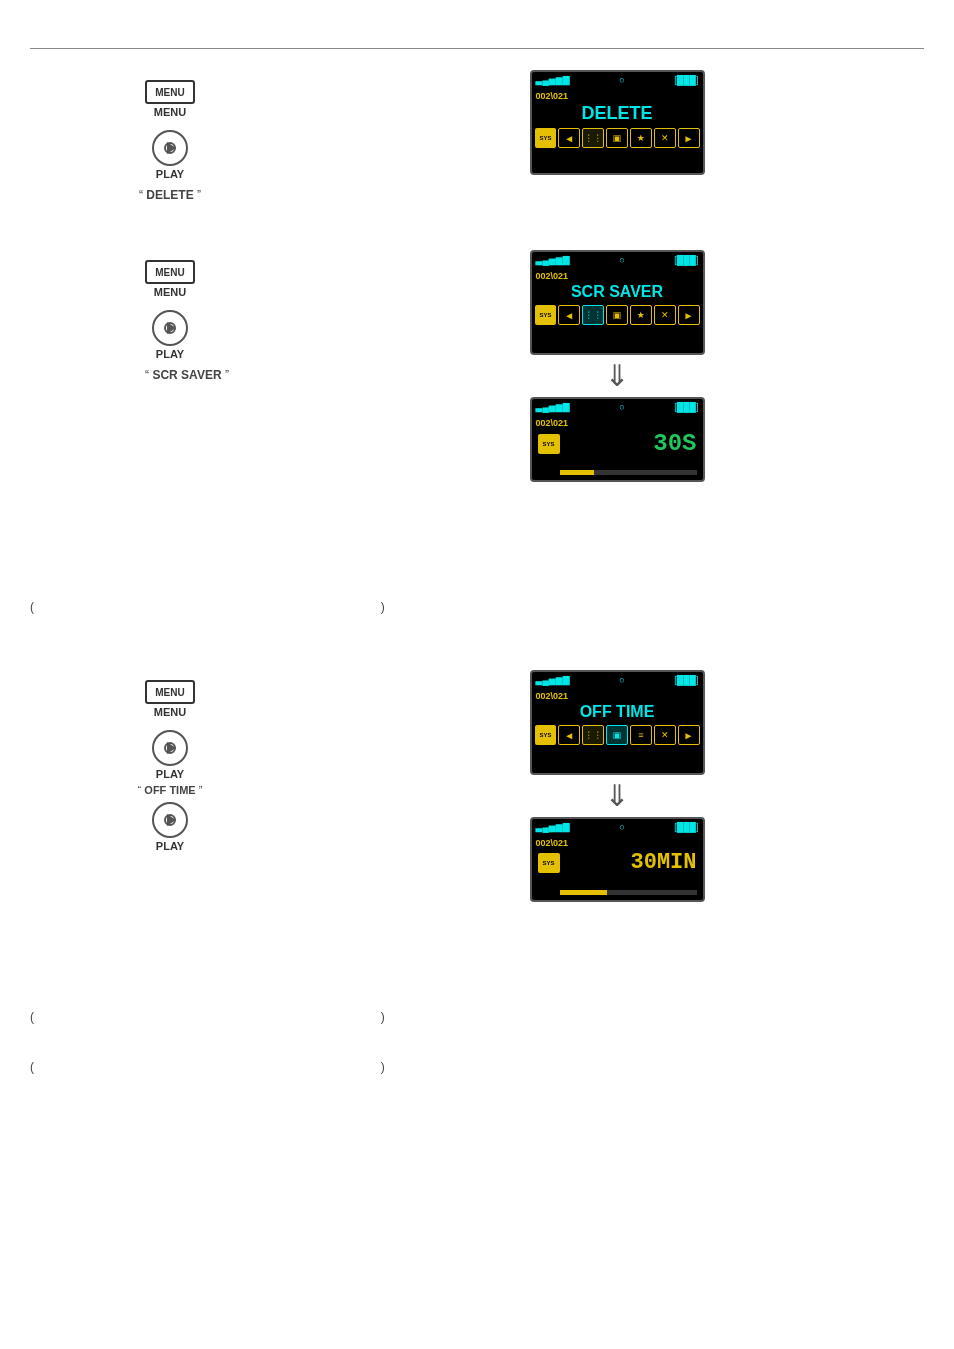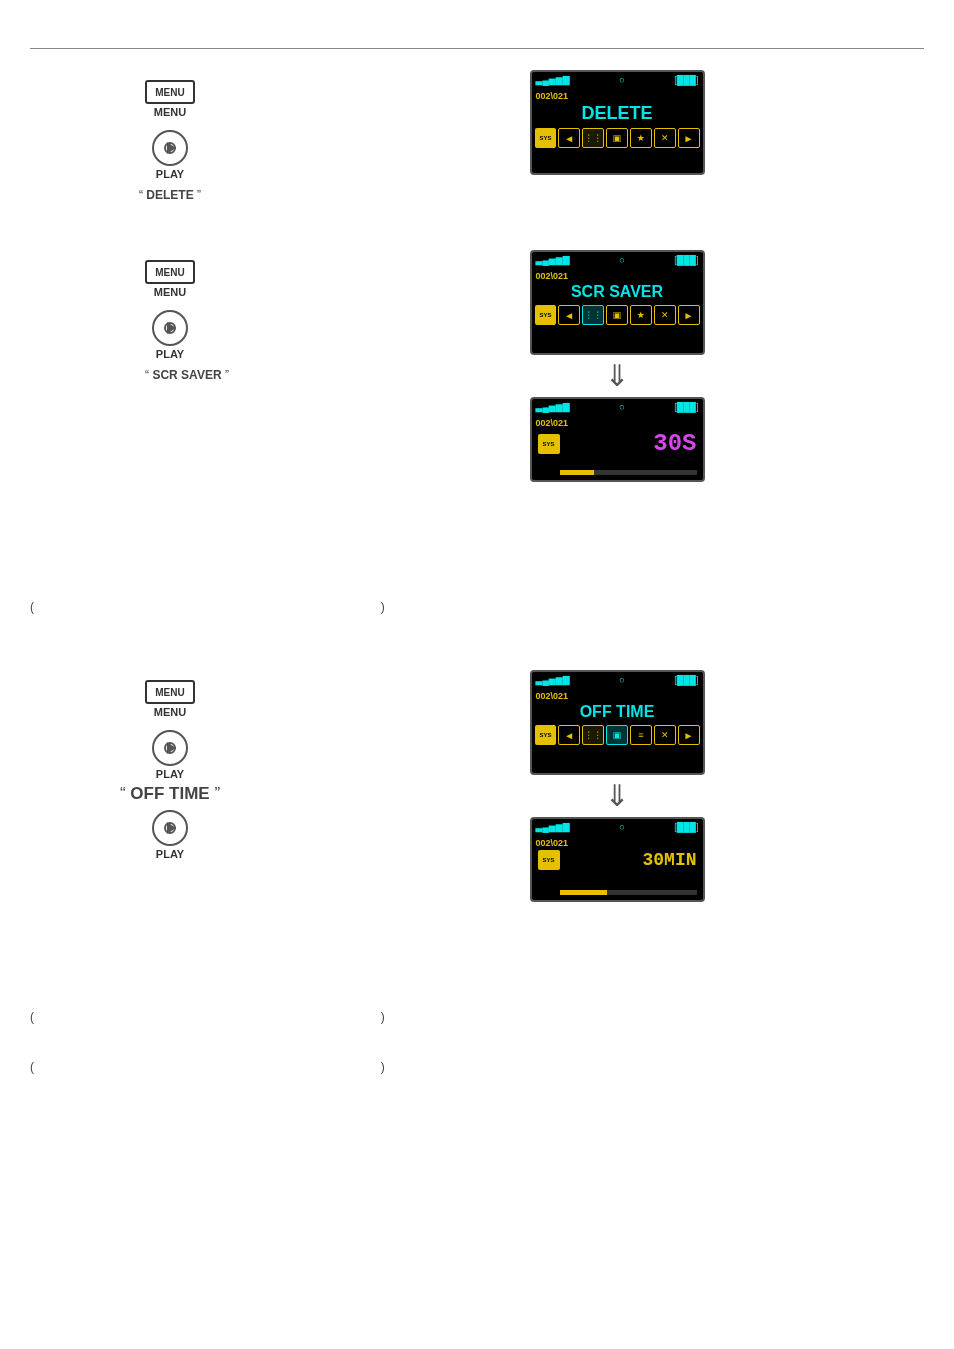--- a/index.html
+++ b/index.html
@@ -144,21 +144,21 @@
       <div style="display:flex; justify-content:space-between; align-items:center; padding:3px 4px 0;">
         <span style="color:#00e5e5; font-size:9px;">▃▄▅▆▇</span>
         <span style="color:#00e5e5; font-size:9px;">○</span>
         <span style="color:#00e5e5; font-size:9px;">[███]</span>
       </div>
       <div style="padding:0 4px;">
         <span style="color:#e5c000; font-size:9px; font-weight:bold;">002\021</span>
       </div>
       <div style="display:flex; align-items:center; justify-content:space-between; padding:0 6px;">
         <div style="background:#e5c000; color:#000; font-size:6px; font-weight:bold; width:22px; height:20px; border-radius:2px; display:flex; align-items:center; justify-content:center;">SYS</div>
-        <span style="color:#d946ef; font-size:24px; font-weight:bold; font-family:'Courier New',monospace;">30S</span>
+        <span style="color:#22c55e; font-size:24px; font-weight:bold; font-family:'Courier New',monospace;">30S</span>
       </div>
       <div style="position:absolute; bottom:5px; left:28px; right:6px; height:5px; background:#333;">
         <div style="height:100%; background:#e5c000; width:25%;"></div>
       </div>
     </div>
   </div>
 </div>
 
 <div style="position:absolute; top:600px; left:30px; right:30px; font-size:12px; color:#444; text-align:left;">
   <span>(</span>
@@ -177,21 +177,21 @@
 
     <div style="height:12px;"></div>
 
     <div style="width:36px; height:36px; border:2px solid #555; border-radius:50%; display:flex; align-items:center; justify-content:center; position:relative;">
       <div style="width:12px; height:12px; border:2px solid #555; border-radius:50%; position:absolute;"></div>
       <div style="width:0; height:0; border-top:6px solid transparent; border-bottom:6px solid transparent; border-left:9px solid #555; margin-left:2px; position:relative; z-index:1;"></div>
     </div>
     <span style="font-size:11px; color:#333; font-weight:bold; margin-top:2px;">PLAY</span>
 
     <div style="height:4px;"></div>
-    <div style="font-size:17px; color:#444; text-align:center;">
+    <div style="font-size:11px; color:#444; text-align:center;">
       <span>“</span>
       <span style="font-weight:bold;">OFF TIME</span>
       <span>”</span>
     </div>
     <div style="height:6px;"></div>
 
     <div style="width:36px; height:36px; border:2px solid #555; border-radius:50%; display:flex; align-items:center; justify-content:center; position:relative;">
       <div style="width:12px; height:12px; border:2px solid #555; border-radius:50%; position:absolute;"></div>
       <div style="width:0; height:0; border-top:6px solid transparent; border-bottom:6px solid transparent; border-left:9px solid #555; margin-left:2px; position:relative; z-index:1;"></div>
     </div>
@@ -227,21 +227,21 @@
       <div style="display:flex; justify-content:space-between; align-items:center; padding:3px 4px 0;">
         <span style="color:#00e5e5; font-size:9px;">▃▄▅▆▇</span>
         <span style="color:#00e5e5; font-size:9px;">○</span>
         <span style="color:#00e5e5; font-size:9px;">[███]</span>
       </div>
       <div style="padding:0 4px;">
         <span style="color:#e5c000; font-size:9px; font-weight:bold;">002\021</span>
       </div>
       <div style="display:flex; align-items:center; justify-content:space-between; padding:0 6px;">
         <div style="background:#e5c000; color:#000; font-size:6px; font-weight:bold; width:22px; height:20px; border-radius:2px; display:flex; align-items:center; justify-content:center;">SYS</div>
-        <span style="color:#e5c000; font-size:18px; font-weight:bold; font-family:'Courier New',monospace;margin-left:28px;">30MIN</span>
+        <span style="color:#e5c000; font-size:22px; font-weight:bold; font-family:'Courier New',monospace;margin-left:28px;">30MIN</span>
       </div>
       <div style="position:absolute; bottom:5px; left:28px; right:6px; height:5px; background:#333;">
         <div style="height:100%; background:#e5c000; width:35%;"></div>
       </div>
     </div>
   </div>
 </div>
 
 <div style="position:absolute; top:1010px; left:30px; right:30px; font-size:12px; color:#444;">
   <span>(</span>

